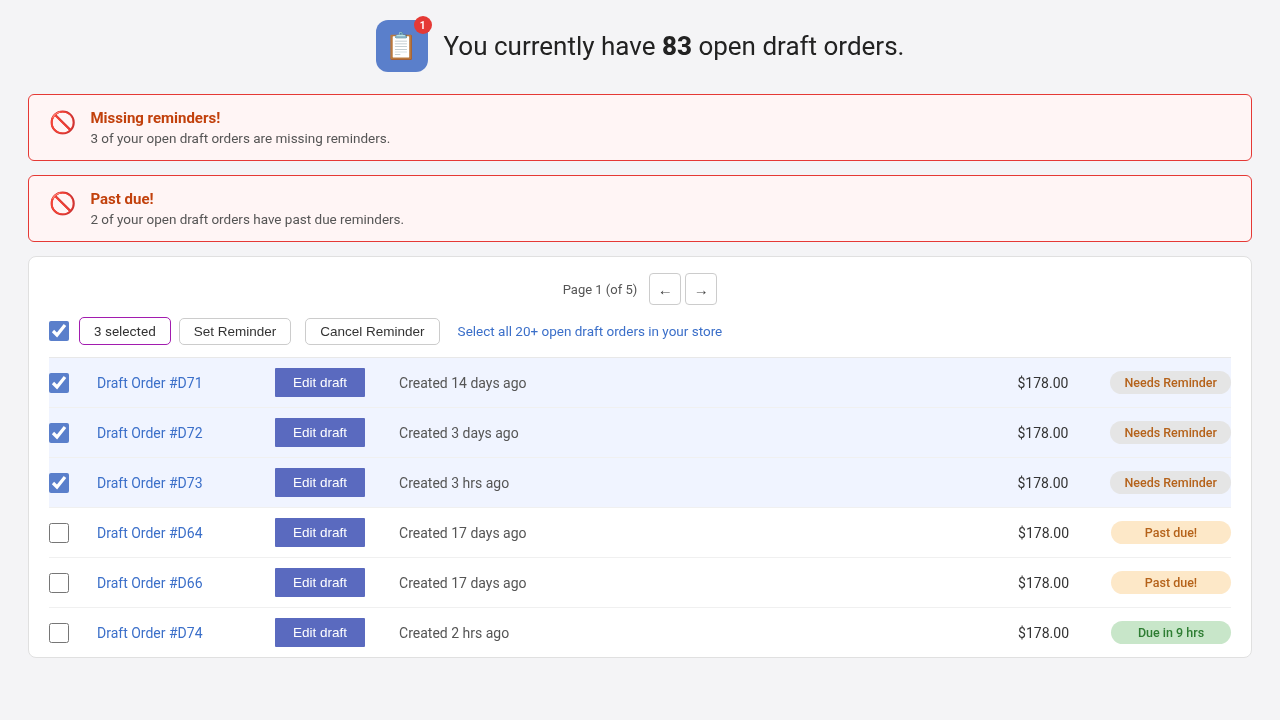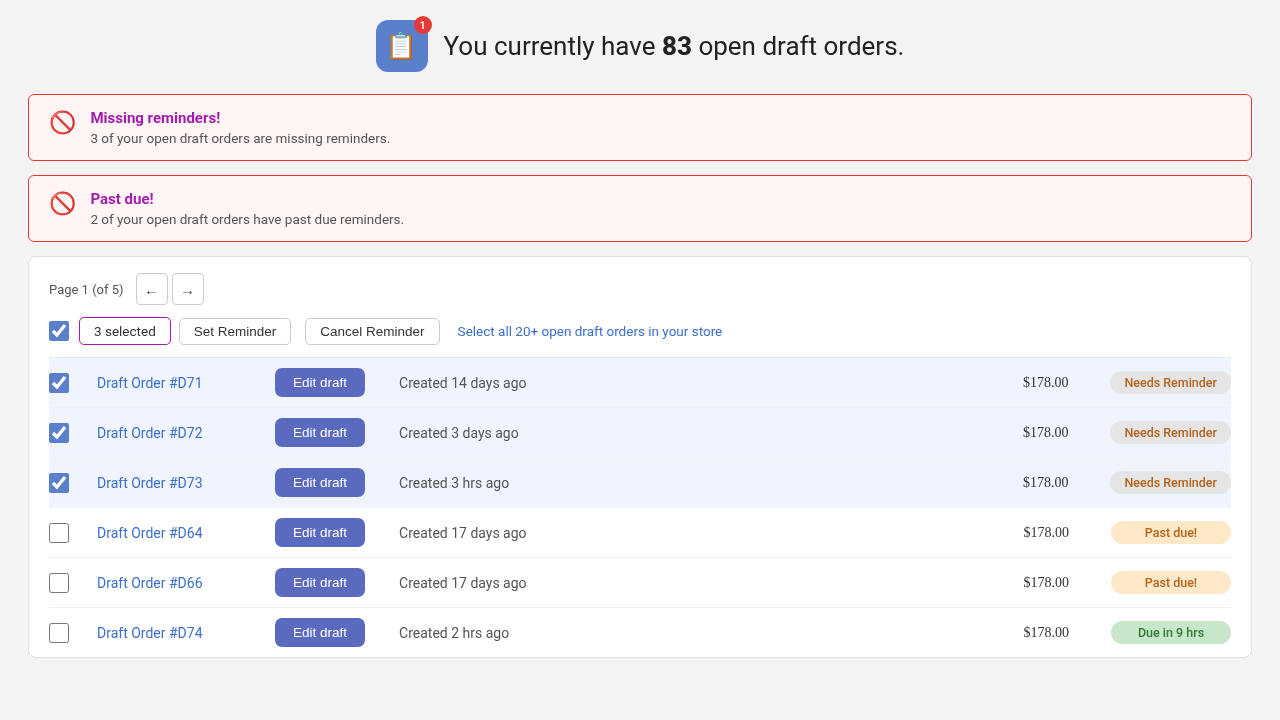--- a/index.html
+++ b/index.html
@@ -82,42 +82,42 @@
 
     .alert-icon {
       font-size: 22px;
       flex-shrink: 0;
       margin-top: 1px;
     }
 
     .alert-title {
       font-weight: 700;
       font-size: 15px;
-      color: #a21caf;
+      color: #c2410c;
       margin-bottom: 3px;
     }
 
     .alert-desc {
       font-size: 13.5px;
       color: #555;
     }
 
     
     .table-card {
       background: #fff;
       border-radius: 8px;
       border: 1px solid #e0e0e0;
       padding: 16px 20px 0 20px;
       margin-top: 10px;
     }
 
     .table-header-row {
       display: flex;
       align-items: center;
-      justify-content: flex-start;
+      justify-content: center;
       margin-bottom: 12px;
     }
 
     .pagination-info {
       font-size: 13px;
       color: #555;
       margin-right: 8px;
     }
 
     .pagination-btn {
@@ -211,42 +211,41 @@
       font-size: 14px;
       text-decoration: none;
       min-width: 160px;
       flex-shrink: 0;
     }
 
     .edit-draft-btn {
       background: #5a6abf;
       color: #fff;
       border: none;
-      border-radius: 7px;
+      border-radius: 1px;
       padding: 7px 18px;
       font-size: 13.5px;
       cursor: pointer;
       margin-right: 16px;
       flex-shrink: 0;
     }
 
     .order-created {
       font-size: 14px;
       color: #555;
       flex: 1;
       min-width: 160px;
     }
 
     .order-amount {
       font-size: 14px;
       color: #333;
       min-width: 100px;
       text-align: right;
       margin-right: 24px;
-      font-family: Liberation Serif, serif;
     }
 
     .status-badge {
       border-radius: 20px;
       padding: 4px 14px;
       font-size: 12.5px;
       font-weight: 500;
       min-width: 120px;
       text-align: center;
       flex-shrink: 0;

